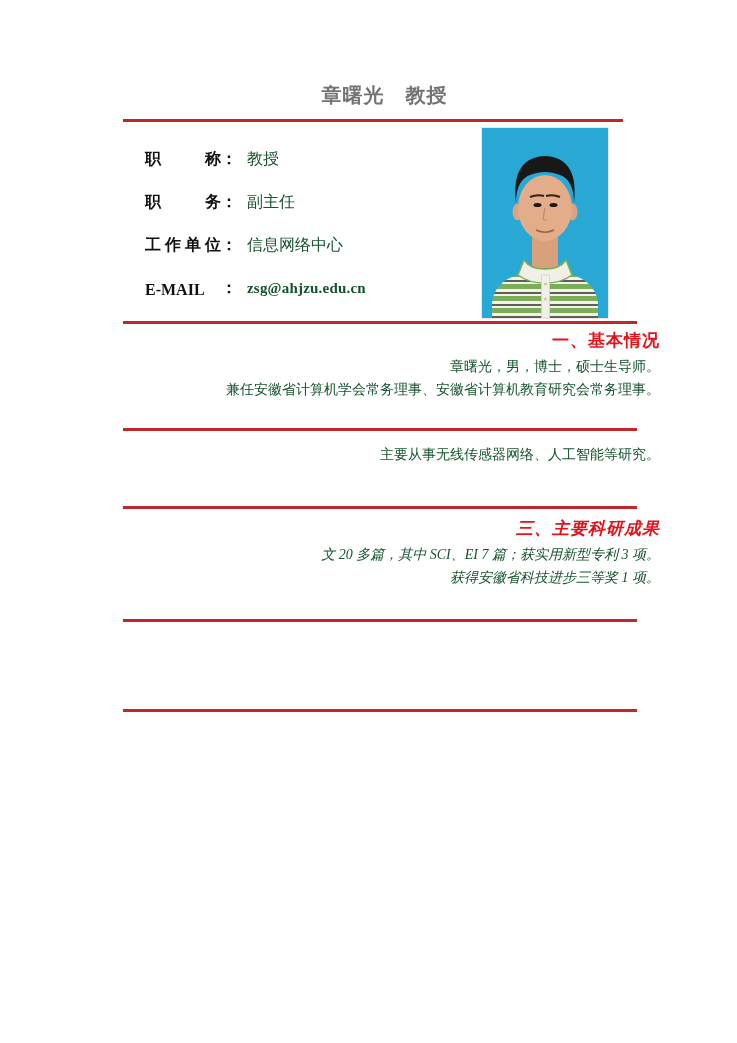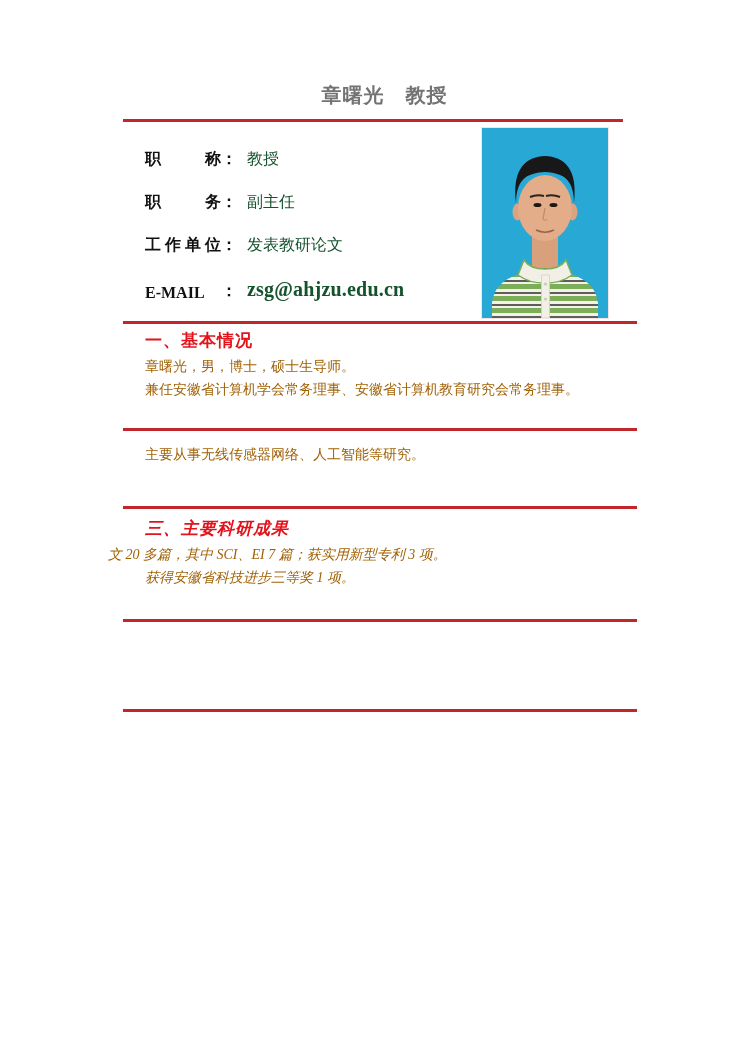--- a/index.html
+++ b/index.html
@@ -51,50 +51,50 @@
     text-align-last: justify;
     font-weight: 700;
     font-family: "Liberation Sans", "DejaVu Sans", sans-serif;
     color: #111111;
     vertical-align: bottom;
   }
   .flabel-colon { font-weight: 700; color: #111111; font-family: "Liberation Sans", "DejaVu Sans", sans-serif; }
   .fvalue { margin-left: 10px; font-size: 16px; color: #14532d; }
   .field-row.email .flabel-text,
   .field-row.email .flabel-colon { font-family: "Liberation Serif", "DejaVu Serif", serif; }
-  .field-row.email .fvalue { font-weight: 700; font-size: 20px; letter-spacing: .2px; }
+  .field-row.email .fvalue { font-weight: 700; font-size: 15px; letter-spacing: .2px; }
 
   
   .photo {
     position: absolute;
     left: 482px; top: 128px;
     width: 126px; height: 190px;
     box-shadow: 0 0 0 1px #f3e4e4;
   }
 
   
-  .section { position: absolute; left: 108px; width: 560px; }
+  .section { position: absolute; left: 100px; width: 560px; text-align: right; }
   .sec-s1 { top: 330px; }
   .sec-s2 { top: 443px; }
   .sec-s3 { top: 518px; font-style: italic; }
   .sec-s4 { top: 631px; }
   .sec-heading {
     margin: 0 0 4px 0;
     padding-left: 37px;
     font-size: 17px;
     line-height: 21px;
     font-weight: 700;
     color: #e3131b;
     font-family: "Liberation Sans", "DejaVu Sans", sans-serif;
     letter-spacing: 1px;
   }
   .line {
     font-size: 14px;
     line-height: 23px;
-    color: #a16207;
+    color: #14532d;
     white-space: nowrap;
   }
   .line.indent { padding-left: 37px; }
 </style>
 </head>
 <body>
 
 <div class="page">
 
   <div class="doc-title">章曙光　教授</div>
@@ -102,21 +102,21 @@
   <div class="rule rule-title"></div>
 
   <div class="info-fields">
     <div class="field-row">
       <span class="flabel-text">职称</span><span class="flabel-colon">：</span><span class="fvalue">教授</span>
     </div>
     <div class="field-row">
       <span class="flabel-text">职务</span><span class="flabel-colon">：</span><span class="fvalue">副主任</span>
     </div>
     <div class="field-row">
-      <span class="flabel-text">工作单位</span><span class="flabel-colon">：</span><span class="fvalue">发表教研论文</span>
+      <span class="flabel-text">工作单位</span><span class="flabel-colon">：</span><span class="fvalue">信息网络中心</span>
     </div>
     <div class="field-row email">
       <span class="flabel-text">E-MAIL</span><span class="flabel-colon">：</span><span class="fvalue">zsg@ahjzu.edu.cn</span>
     </div>
   </div>
 
   <div class="photo">
     <svg width="126" height="190" viewBox="0 0 126 190" xmlns="http://www.w3.org/2000/svg">
       <defs>
         <pattern id="stripes" width="12" height="12" patternUnits="userSpaceOnUse">

